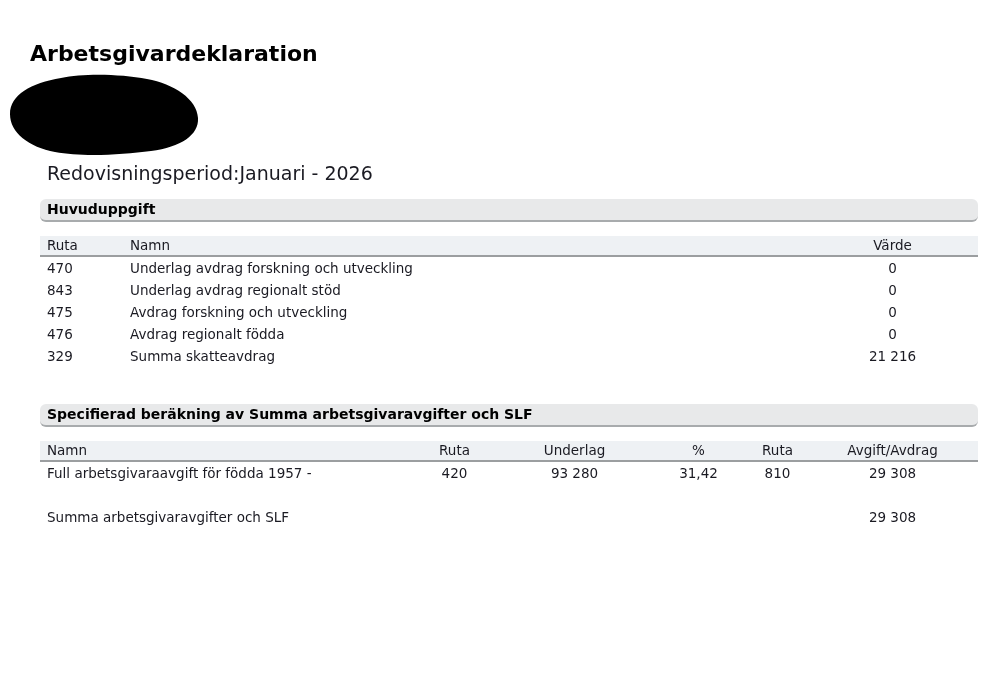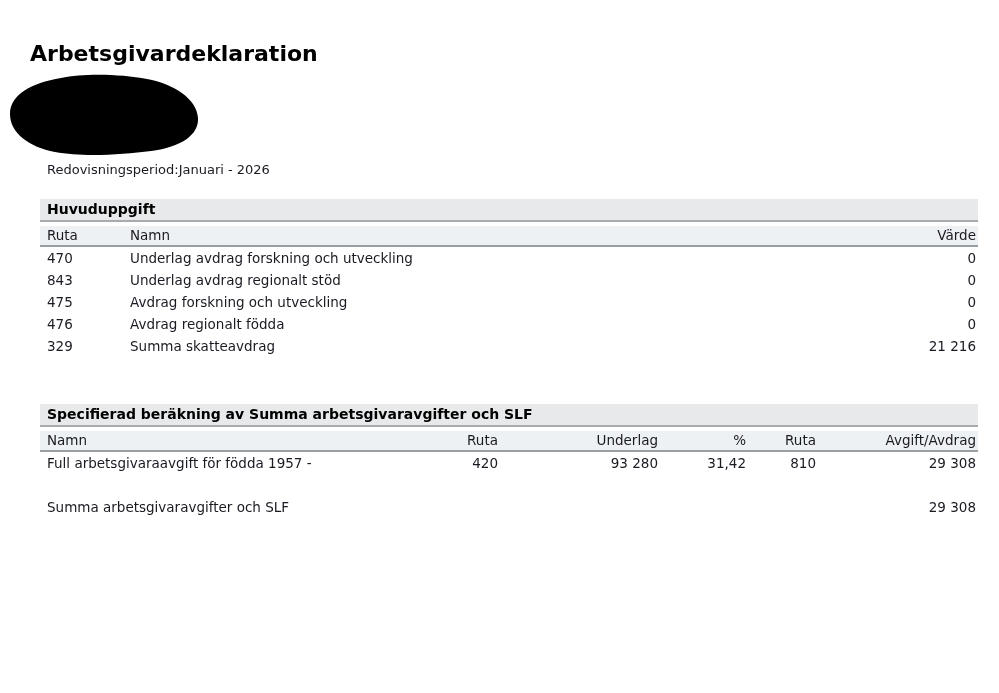--- a/index.html
+++ b/index.html
@@ -19,36 +19,37 @@
     color: #000000;
   }
   .blob {
     position: absolute;
     left: 9px; top: 73px;
     width: 191px; height: 84px;
   }
   .period {
     position: absolute;
     left: 47px; top: 162px;
-    font-size: 13px;
+    font-size: 19px;
     white-space: nowrap;
   }
   .tbl-wrap { position: absolute; left: 40px; width: 938px; }
   .tbl-wrap.first  { top: 199px; }
   .tbl-wrap.second { top: 404px; }
   .section-header {
     background: #e8e9ea;
     border-bottom: 2px solid #a8abad;
-    margin-bottom: 4px;
+    margin-bottom: 14px;
     height: 23px;
     line-height: 21px;
     padding-left: 7px;
     font-size: 14px;
     font-weight: bold;
     color: #000000;
+    border-radius: 6px;
   }
   table {
     border-collapse: collapse;
     table-layout: fixed;
     width: 938px;
     font-size: 13.5px;
   }
   thead th {
     background: #eef1f4;
     border-bottom: 2px solid #9b9ea0;
@@ -58,21 +59,21 @@
     overflow: hidden;
     white-space: nowrap;
   }
   tbody td {
     height: 22px;
     line-height: 22px;
     overflow: hidden;
     white-space: nowrap;
   }
   .al-left  { text-align: left; }
-  .al-right { text-align: right; padding-right: 2px; }
+  .al-right { text-align: center; padding-right: 11px; }
   th.al-left:first-child, td.al-left:first-child { padding-left: 7px; }
   
   .t1 col:nth-child(1) { width: 90px; }
   .t1 col:nth-child(2) { width: 688px; }
   .t1 col:nth-child(3) { width: 160px; }
   
   .t2 col:nth-child(1) { width: 380px; }
   .t2 col:nth-child(2) { width: 80px; }
   .t2 col:nth-child(3) { width: 160px; }
   .t2 col:nth-child(4) { width: 88px; }

